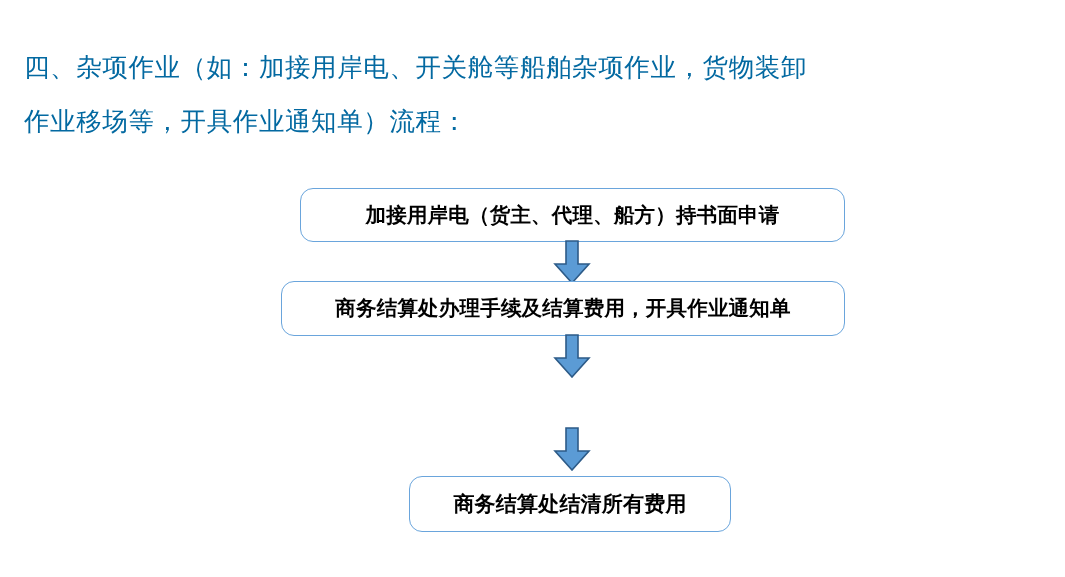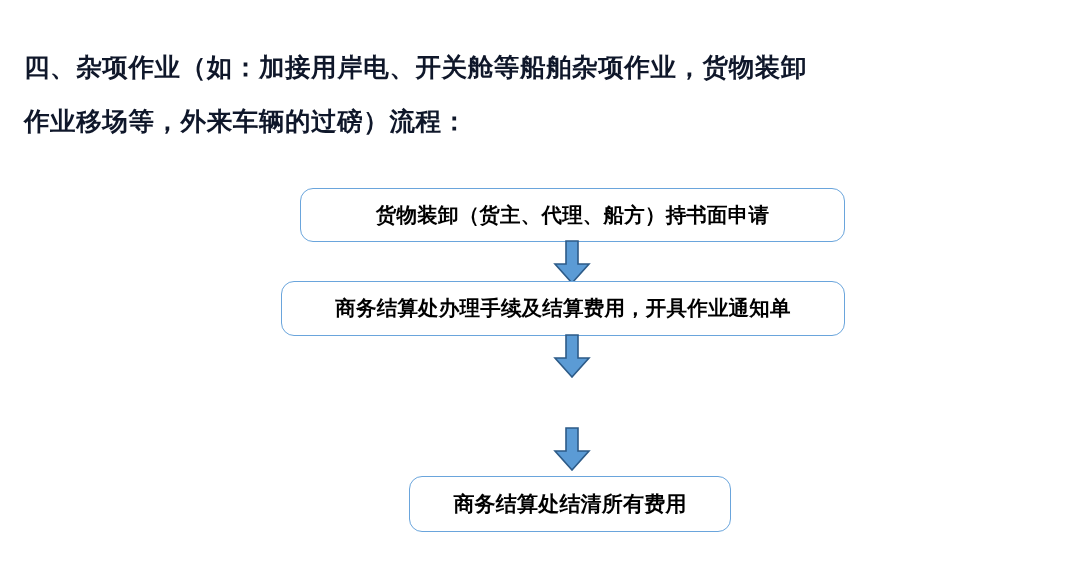--- a/index.html
+++ b/index.html
@@ -20,24 +20,24 @@
   #heading {
     position: absolute;
     left: 24px;
     top: 40px;
     width: 1000px;
   }
   .heading-line {
     font-family: "DejaVu Serif", "Liberation Serif", serif;
     font-size: 25.5px;
     line-height: 54px;
-    color: #0f172a;
+    color: #0369a1;
     letter-spacing: 0.6px;
     white-space: nowrap;
-    font-weight: 700;
+    font-weight: 400;
   }
 
   
   #flowchart {
     position: absolute;
     left: 0;
     top: 0;
     width: 1065px;
     height: 577px;
   }
@@ -81,27 +81,27 @@
   #arrow-1 { left: 553px; top: 240px; }
   #arrow-2 { left: 553px; top: 334px; }
   #arrow-3 { left: 553px; top: 427px; }
   .flow-arrow svg { display: block; width: 100%; height: 100%; }
 </style>
 </head>
 <body>
 
 <div id="heading">
   <div class="heading-line">四、杂项作业（如：加接用岸电、开关舱等船舶杂项作业，货物装卸</div>
-  <div class="heading-line">作业移场等，外来车辆的过磅）流程：</div>
+  <div class="heading-line">作业移场等，开具作业通知单）流程：</div>
 </div>
 
 <div id="flowchart">
 
   <div class="flow-box" id="box-1">
-    <span class="flow-box-label">货物装卸（货主、代理、船方）持书面申请</span>
+    <span class="flow-box-label">加接用岸电（货主、代理、船方）持书面申请</span>
   </div>
 
   <div class="flow-arrow" id="arrow-1">
     <svg viewBox="0 0 38 44" xmlns="http://www.w3.org/2000/svg">
       <polygon points="13,1 25,1 25,24 36,24 19,43 2,24 13,24" fill="#5b9bd5" stroke="#2d5b88" stroke-width="1.6" stroke-linejoin="miter"></polygon>
     </svg>
   </div>
 
   <div class="flow-box" id="box-2">
     <span class="flow-box-label">商务结算处办理手续及结算费用，开具作业通知单</span>

